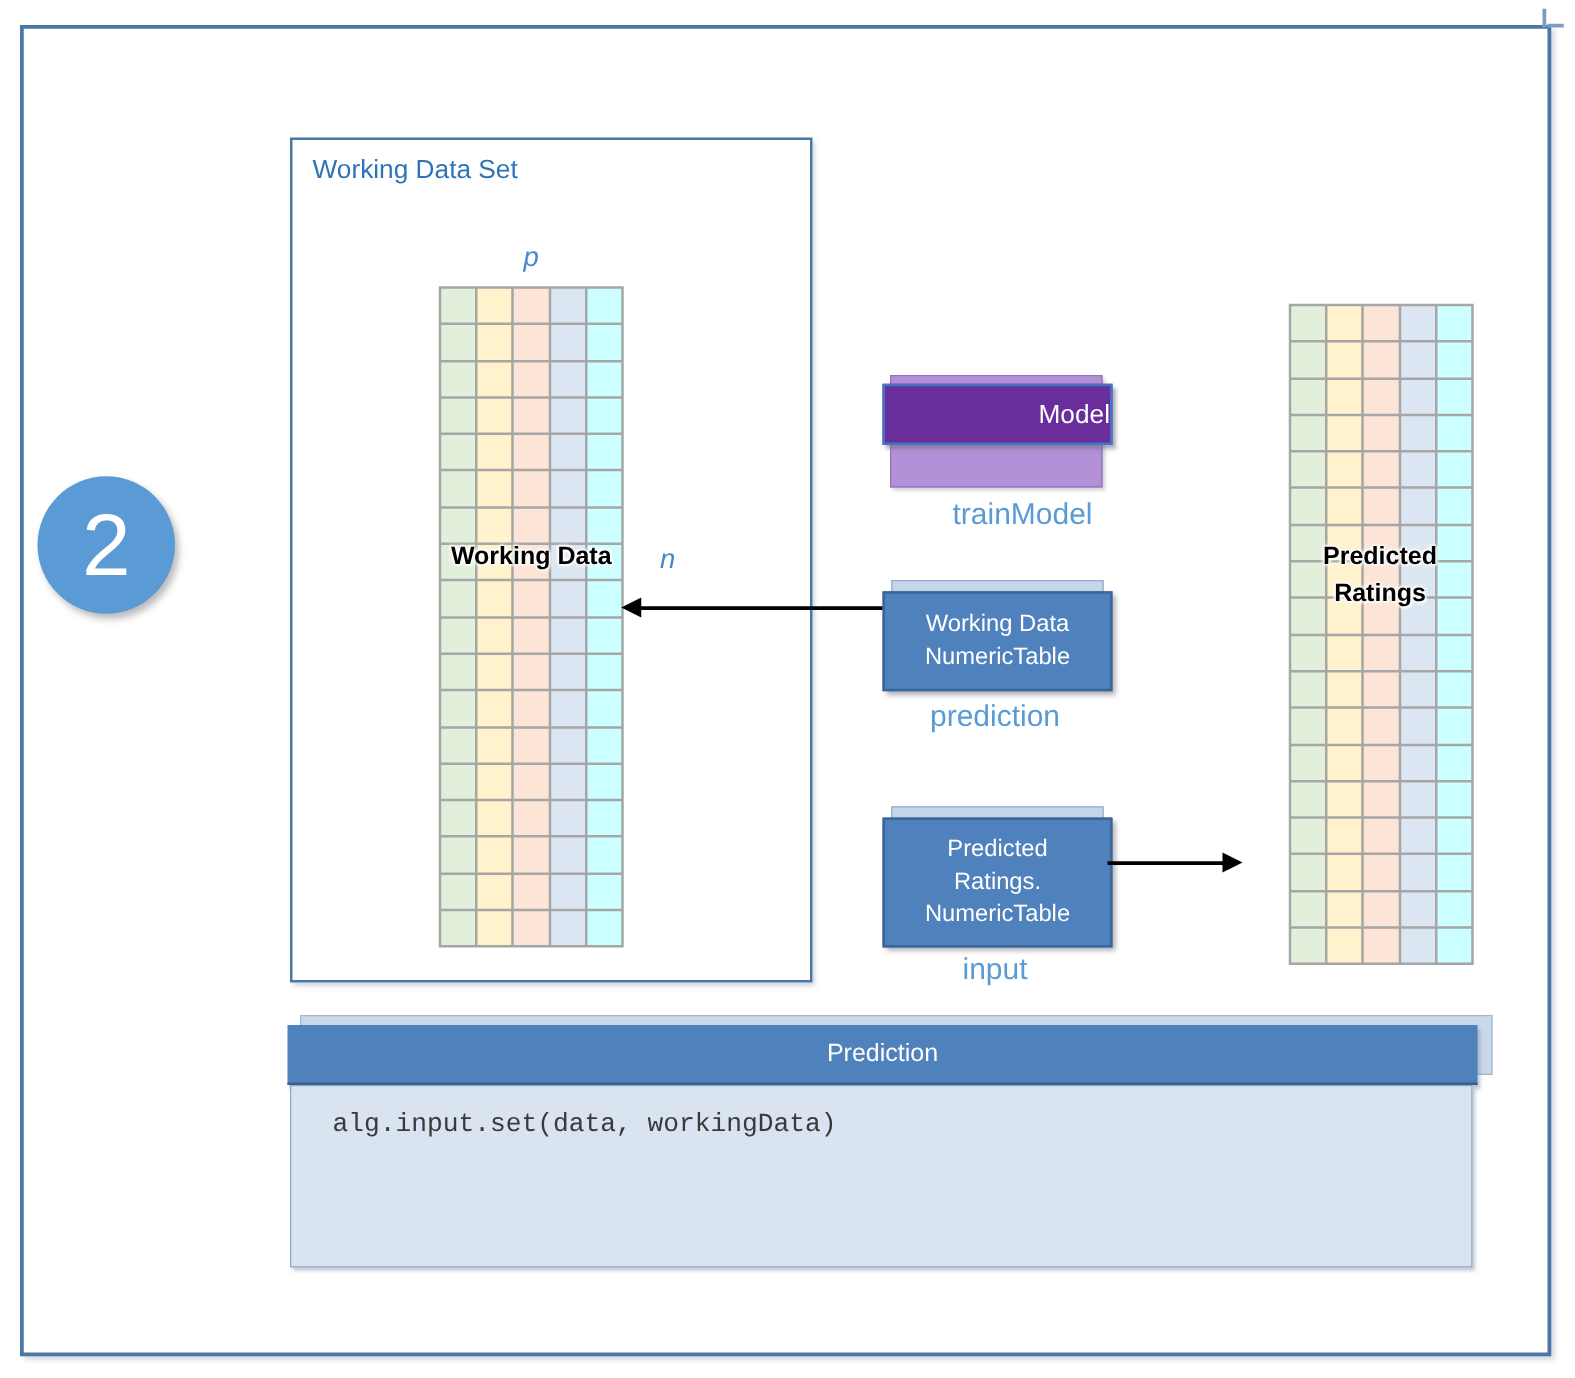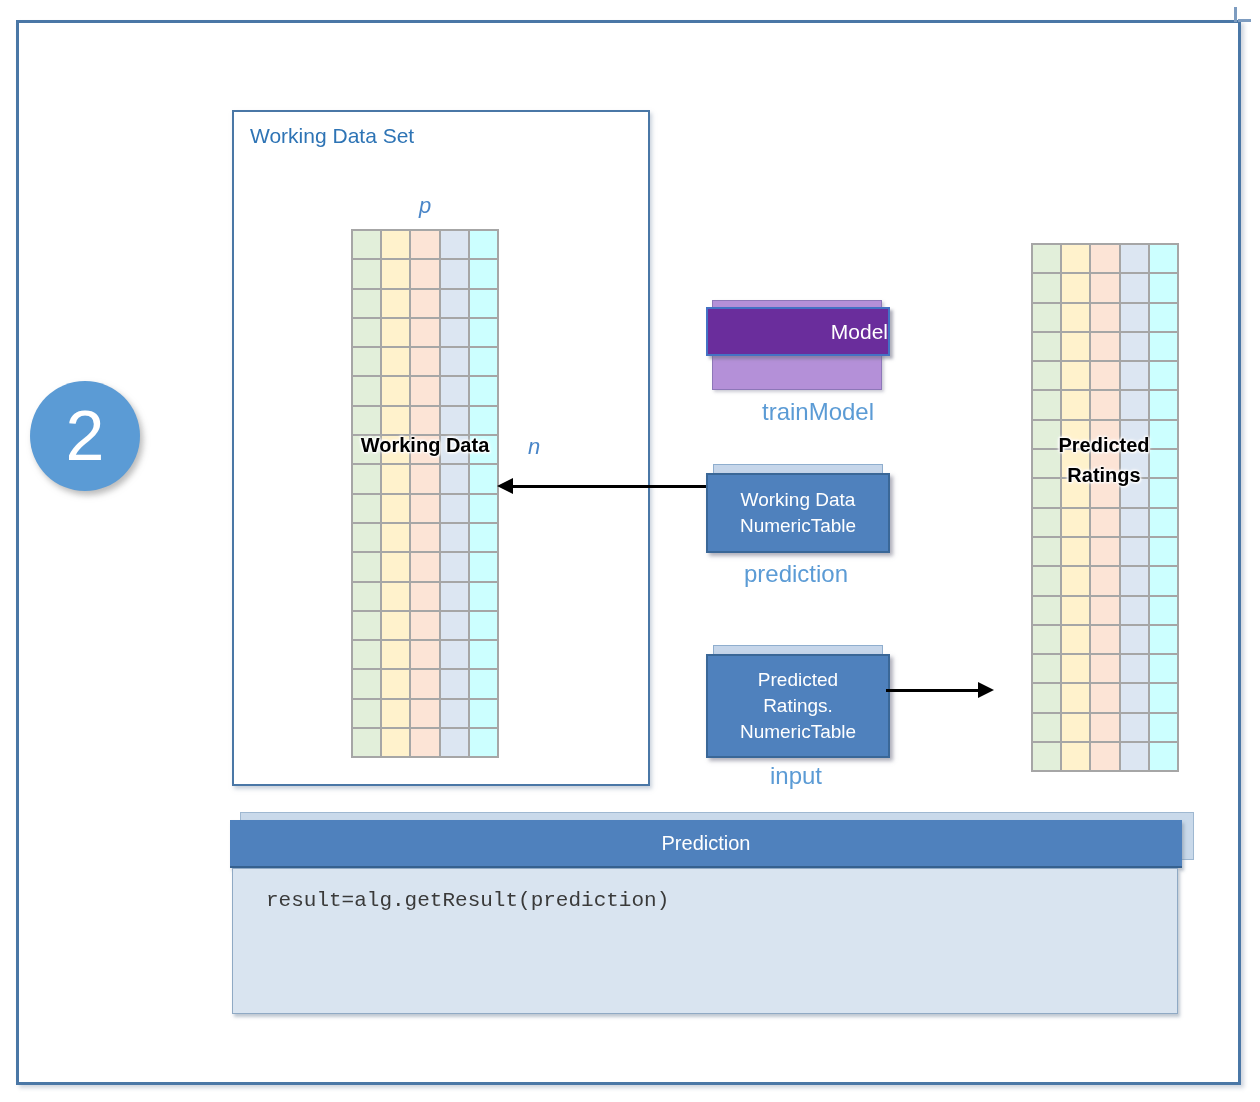--- a/index.html
+++ b/index.html
@@ -307,14 +307,14 @@
 <div class="abs halo pr-overlay">
   <div>Predicted</div>
   <div>Ratings</div>
 </div>
 
 <div class="abs pred-back"></div>
 <div class="abs pred-bar">
   <span>Prediction</span>
 </div>
 <div class="abs code-block">
-  <div class="code-line">result=alg.getResult(prediction)</div>
+  <div class="code-line">alg.input.set(data, workingData)</div>
 </div>
 
 </body></html>

